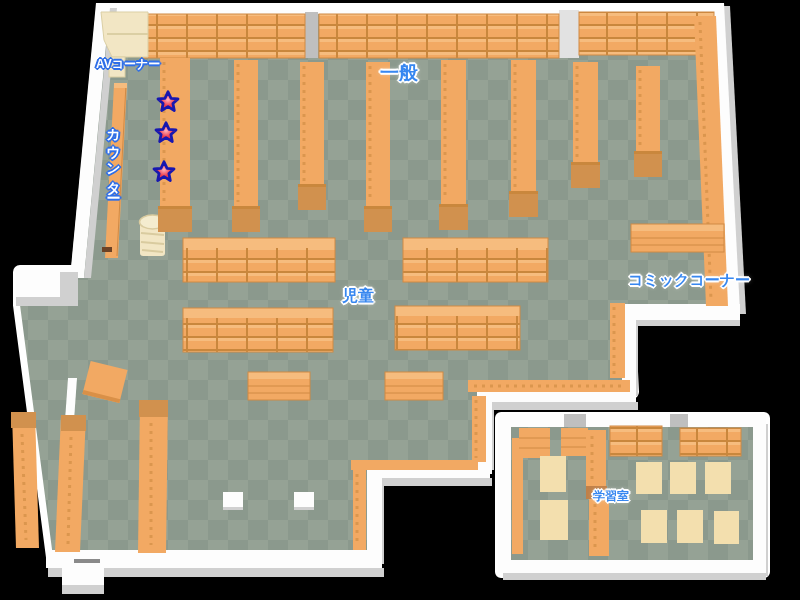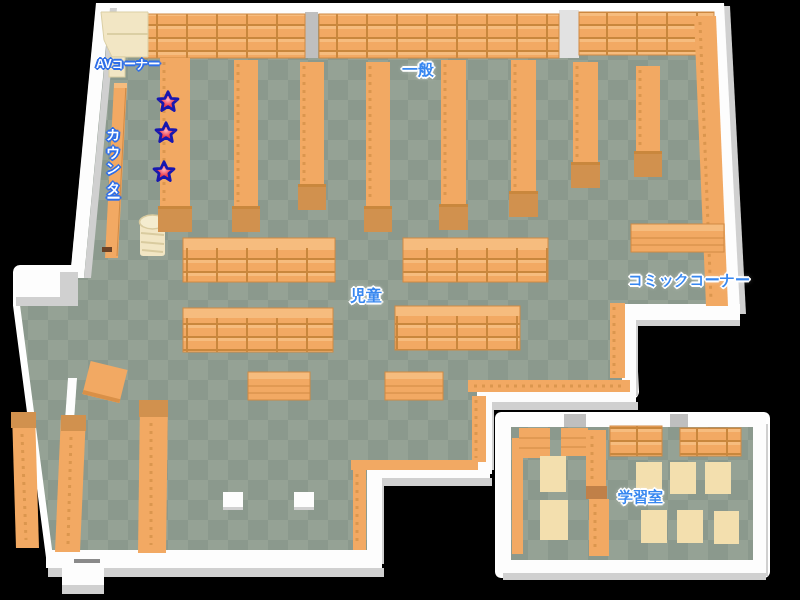--- a/index.html
+++ b/index.html
@@ -335,17 +335,17 @@
         <rect class="tbl" x="633" y="510" width="26" height="33"></rect>
         <rect class="tbl" x="669" y="510" width="26" height="33"></rect>
         <rect class="tbl" x="706" y="511" width="25" height="33"></rect>
       </g>
     </g>
   </g>
 </svg>
 
   <div class="lbl lbl-inv" style="left:88px;top:56px;font-size:12px;">AVコーナー</div>
   <div class="lbl lbl-inv vert" style="left:97px;top:118px;font-size:14px;">カウンター</div>
-  <div class="lbl" style="left:394px;top:60px;font-size:16px;">一般</div>
-  <div class="lbl" style="left:342px;top:286px;font-size:16px;">児童</div>
+  <div class="lbl" style="left:372px;top:60px;font-size:19px;">一般</div>
+  <div class="lbl" style="left:334px;top:286px;font-size:16px;">児童</div>
   <div class="lbl" style="left:620px;top:271px;font-size:15px;">コミックコーナー</div>
-  <div class="lbl" style="left:610px;top:488px;font-size:15px;">学習室</div>
+  <div class="lbl" style="left:585px;top:488px;font-size:12px;">学習室</div>
 </div>
 
 </body></html>

